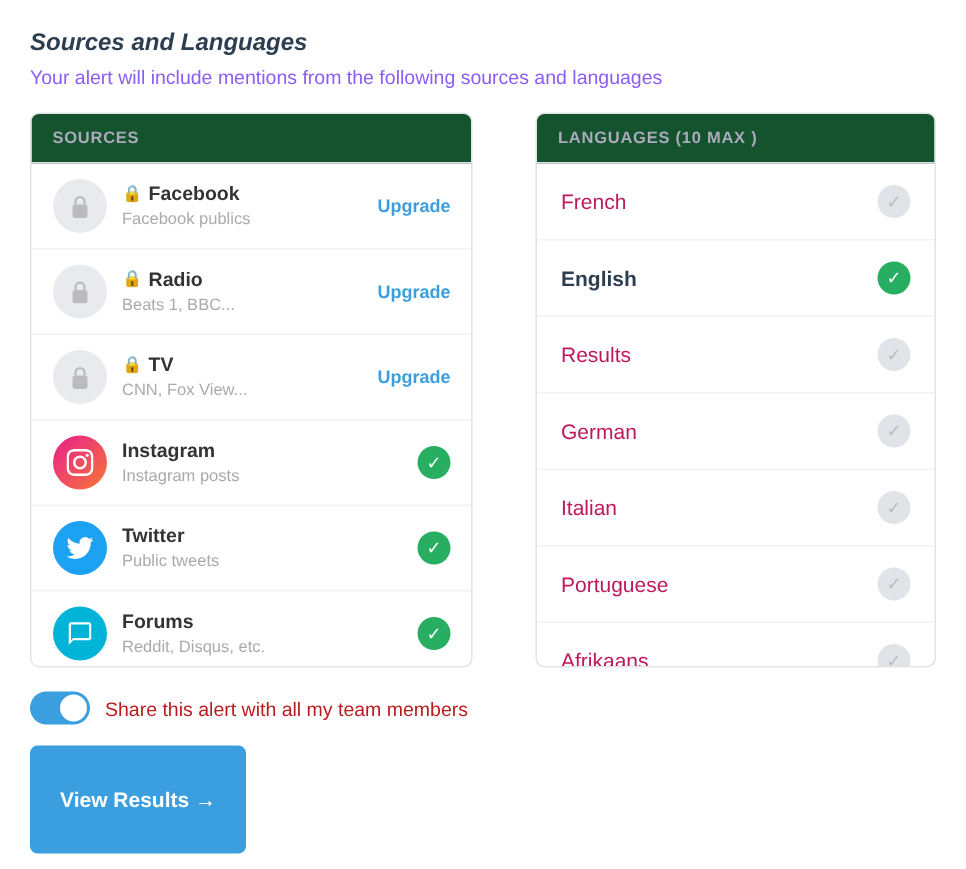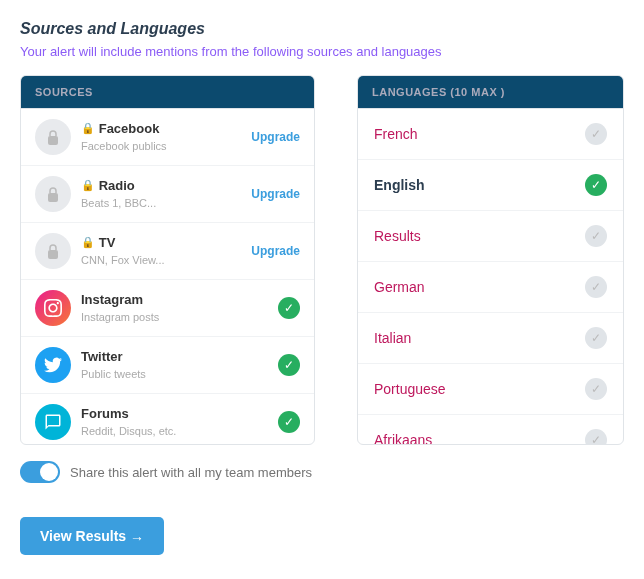--- a/index.html
+++ b/index.html
@@ -30,21 +30,21 @@
     .panel {
       border: 1px solid #e0e4e8;
       border-radius: 6px;
       overflow: hidden;
       display: flex;
       flex-direction: column;
     }
     .panel-left { width: 295px; }
     .panel-right { flex: 1; margin-left: 32px; }
     .panel-header {
-      background: #0c4a6e;
+      background: #14532d;
       padding: 10px 14px;
       font-size: 11px;
       font-weight: 700;
       color: #aab;
       letter-spacing: 0.5px;
       text-transform: uppercase;
       border-bottom: 1px solid #e0e4e8;
     }
     .panel-body {
       overflow-y: auto;
@@ -168,36 +168,35 @@
       height: 18px;
       background: #fff;
       border-radius: 50%;
       position: absolute;
       top: 2px;
       right: 2px;
       transition: left 0.2s;
     }
     .share-label {
       font-size: 13px;
-      color: #737373;
+      color: #b91c1c;
     }
     .view-results-btn {
       background: #3b9ede;
       color: #fff;
       border: none;
       border-radius: 5px;
-      padding: 11px 20px;
+      padding: 28px 20px;
       font-size: 14px;
       font-weight: 600;
       cursor: pointer;
       display: inline-flex;
       align-items: center;
       gap: 6px;
       width: fit-content;
-      margin-top: 20px;
     }
   </style>
 </head>
 <body>
 
 <h1 class="page-title">Sources and Languages</h1>
 <p class="page-subtitle">Your alert will include mentions from the following sources and languages</p>
 
 <div class="panels">
 

